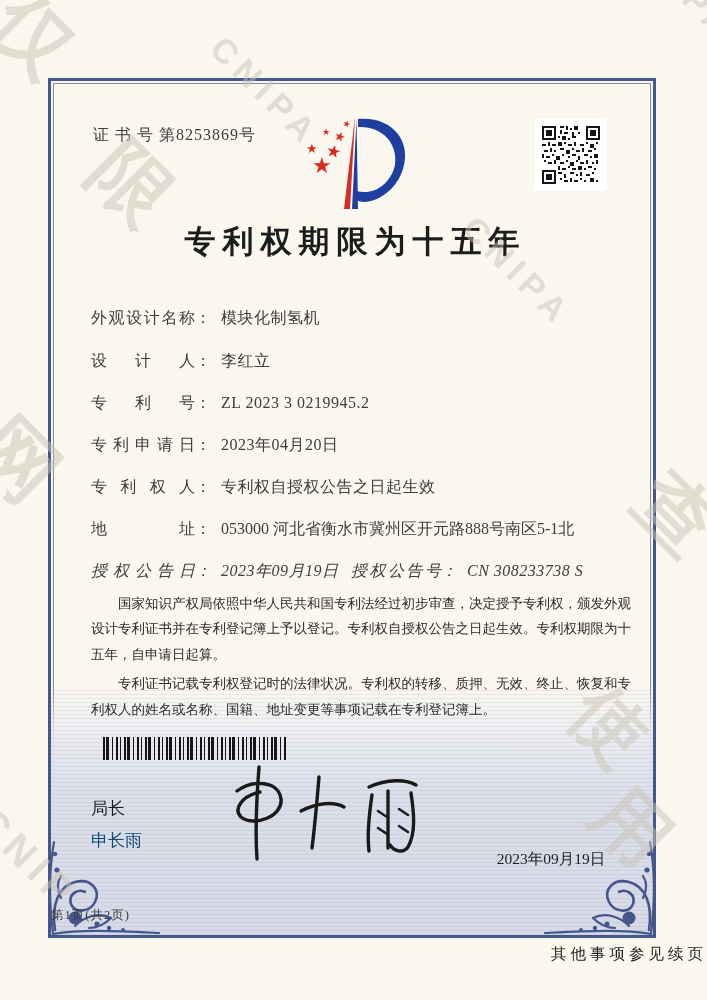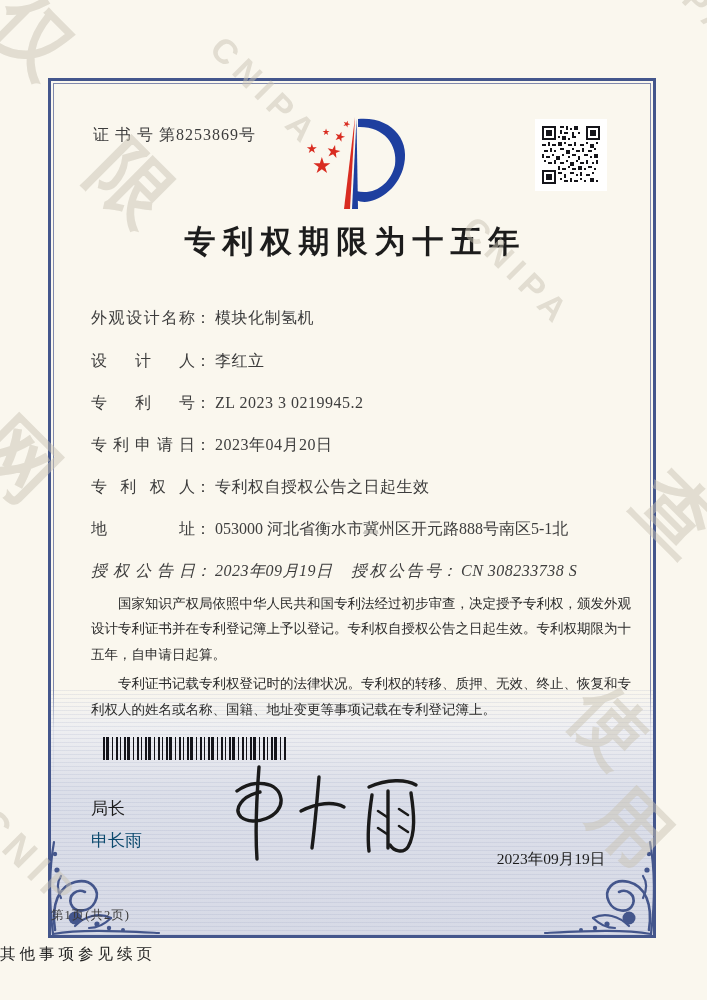--- a/index.html
+++ b/index.html
@@ -63,21 +63,21 @@
     text-align:center;font-size:31px;font-weight:700;
     letter-spacing:7px;color:#1c1c1c;white-space:nowrap;text-indent:7px;
   }
   
   .row{position:absolute;left:40px;width:548px;white-space:nowrap;font-size:16px;color:#3d3d3d;}
   .flabel{
     display:inline-block;width:104px;vertical-align:bottom;
     text-align:justify;text-align-last:justify;-moz-text-align-last:justify;
   }
   .colon{display:inline-block;}
-  .fvalue{margin-left:4px;letter-spacing:.5px;}
+  .fvalue{margin-left:10px;letter-spacing:.5px;}
   .pair2{position:absolute;left:260px;top:0;}
   .pair2 .flabel{width:90px;}
   
   .paras{position:absolute;left:40px;top:510px;width:540px;font-size:13.5px;line-height:1.88;
          color:#2a2a2a;text-align:justify;}
   .paras p{margin:0 0 4px 0;text-indent:2em;}
   
   .barcode{
     position:absolute;left:52px;top:656px;width:184px;height:23px;z-index:5;
     background:repeating-linear-gradient(90deg,
@@ -92,21 +92,21 @@
   .signer-name{position:absolute;left:40px;top:748px;font-size:17px;z-index:5;color:#0c4a6e;
                font-family:Liberation Mono, monospace;}
   .signature{position:absolute;left:150px;top:674px;width:225px;height:112px;z-index:5;}
   .issue-date{position:absolute;left:420px;top:768px;width:160px;text-align:center;
               font-size:15.5px;z-index:5;color:#1d1d1d;}
   .page-info{position:absolute;left:0;top:826px;width:100%;
              font-size:12.5px;z-index:5;color:#3a3a3a;letter-spacing:1px;}
   
   .footer-note{
     position:absolute;left:0;top:944px;width:100%;z-index:2;
-    text-align:left;font-size:15.5px;letter-spacing:4px;color:#222;
+    text-align:right;font-size:15.5px;letter-spacing:4px;color:#222;
   }
 </style>
 </head>
 <body>
 
 <div class="wm-layer">
   <span class="wm" style="left:-6px;top:-16px;font-size:78px;">仅</span>
   <span class="wm lat" style="left:196px;top:72px;font-size:34px;">CNIPA</span>
   <span class="wm" style="left:92px;top:132px;font-size:78px;">限</span>
   <span class="wm lat" style="left:448px;top:252px;font-size:34px;">CNIPA</span>

